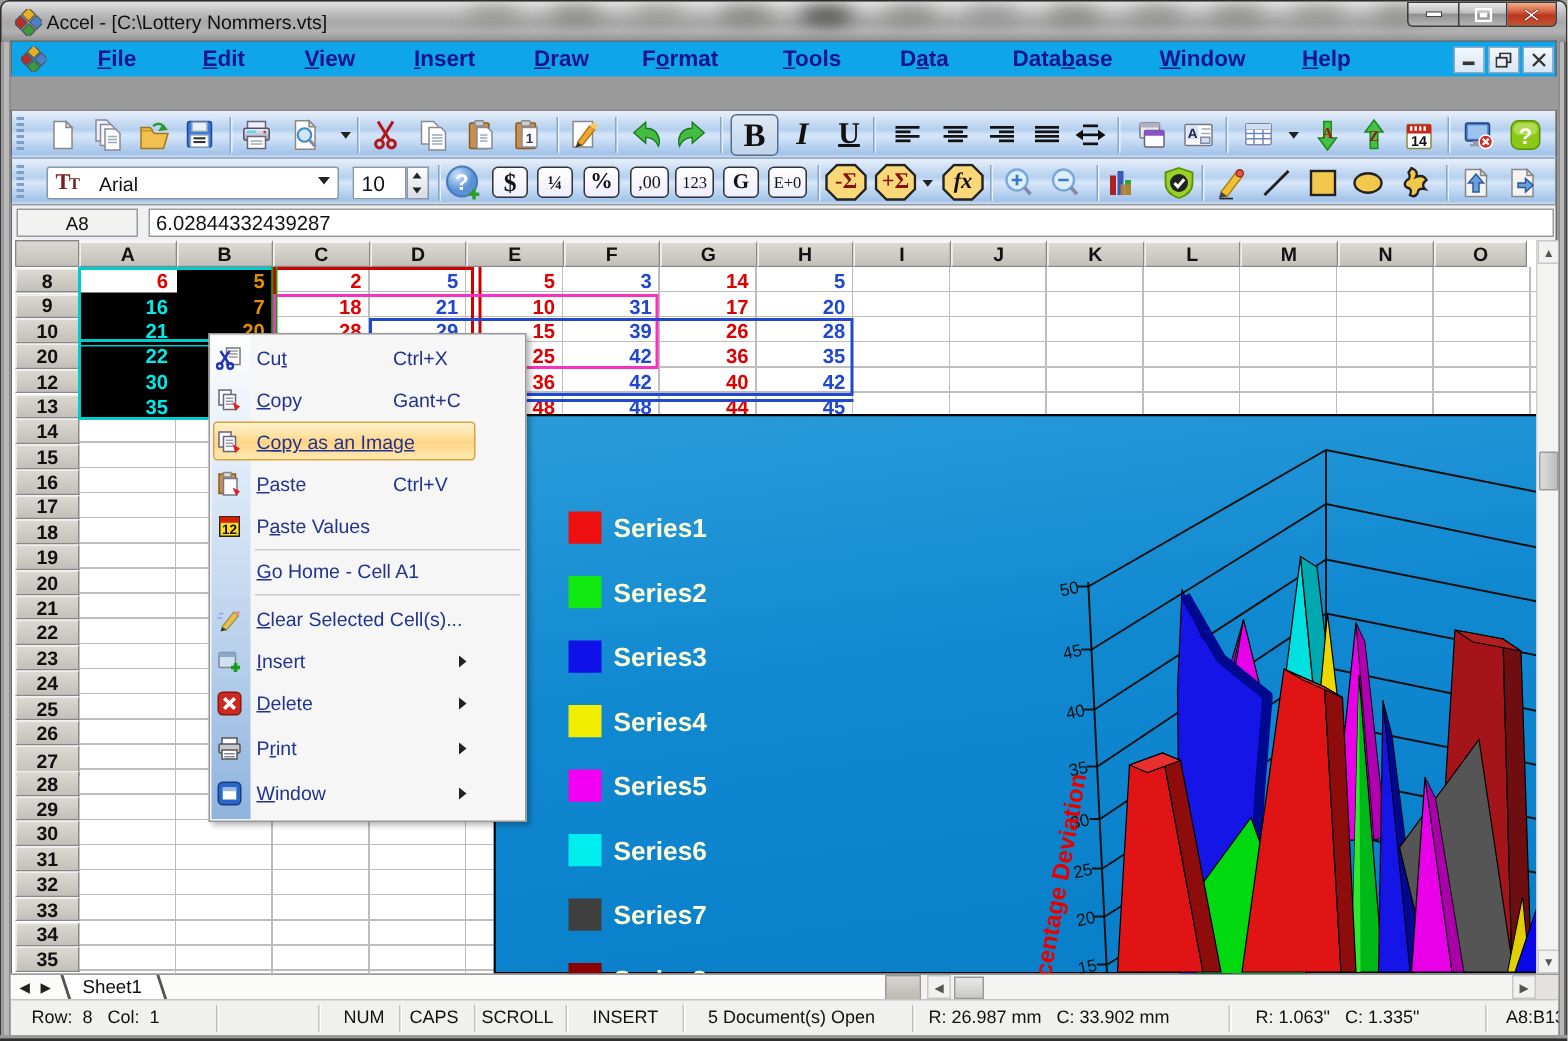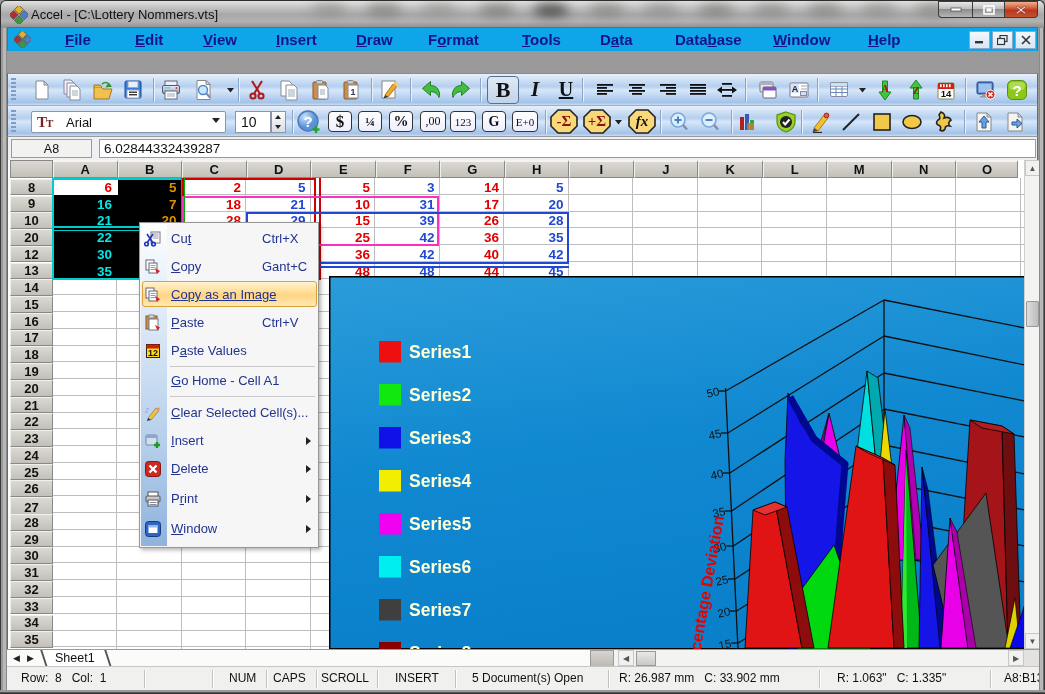--- a/index.html
+++ b/index.html
@@ -62,21 +62,21 @@
 #sheettab{position:absolute;left:36px;top:0px;width:62px;height:16px;background:#fff;border-left:2px solid #555;border-right:2px solid #555;transform:skewX(18deg);border-bottom:1px solid #fff;}
 
 #statusbar{position:absolute;left:7px;top:666px;width:1032px;height:24px;background:#f0f0ee;border-top:1px solid #c5c5c5;box-sizing:border-box;font-size:12px;color:#111;}
 .sdiv{position:absolute;top:3px;height:18px;width:1px;background:#c2c2c2;box-shadow:1px 0 0 #fff;}
 .stext{position:absolute;top:4px;white-space:pre;}
 
 #lframe{position:absolute;left:0;top:28px;width:7px;height:662px;background:linear-gradient(90deg,#3a3a3a 0 1px,#9a9a9a 1px 3px,#b8b8b8 3px 6px,#8a8a8a 6px 7px);}
 #rframe{position:absolute;right:0;top:28px;width:6px;height:662px;background:linear-gradient(90deg,#8a8a8a 0 1px,#b8b8b8 1px 4px,#6a6a6a 4px 5px,#3a3a3a 5px 6px);}
 #bframe{position:absolute;left:0;bottom:0;width:1045px;height:4px;background:linear-gradient(180deg,#9a9a9a 0 2px,#5a5a5a 2px 3px,#2e2e2e 3px 4px);}
 
-#ctxmenu{position:absolute;left:139px;top:222px;width:180px;height:326px;background:#f6f6f6;border:1px solid #979797;box-shadow:2px 2px 4px rgba(0,0,0,.3);box-sizing:border-box;z-index:50;}
+#ctxmenu{position:absolute;left:139px;top:222px;width:212px;height:326px;background:#f6f6f6;border:1px solid #979797;box-shadow:2px 2px 4px rgba(0,0,0,.3);box-sizing:border-box;z-index:50;}
 #mgutter{position:absolute;left:1px;top:1px;width:26px;height:322px;background:linear-gradient(180deg,#fdfeff 0%,#dce9f7 30%,#b3cdea 70%,#8fb3dd 100%);}
 .ci{position:absolute;left:31px;font-size:13px;color:#21338f;white-space:pre;}
 .ck{position:absolute;font-size:13px;color:#21338f;}
 .csep{position:absolute;left:30px;right:3px;height:1px;background:#c9c9c9;}
 .cicon{position:absolute;left:4px;width:18px;height:18px;}
 .sub{position:absolute;left:166px;width:0;height:0;border-left:5px solid #222;border-top:4px solid transparent;border-bottom:4px solid transparent;}
 #hilite{position:absolute;left:2px;top:58px;width:175px;height:26px;border:1px solid #d9a33c;border-radius:3px;background:linear-gradient(180deg,#fff3cf,#ffd98c 50%,#ffd384 51%,#ffe9b0);box-sizing:border-box;}
 
 #wmark{position:absolute;left:893px;top:641px;font-size:22px;font-weight:bold;color:rgba(230,230,230,0.85);text-shadow:1px 1px 2px rgba(40,40,40,0.6);z-index:60;letter-spacing:0px;}
 </style>

